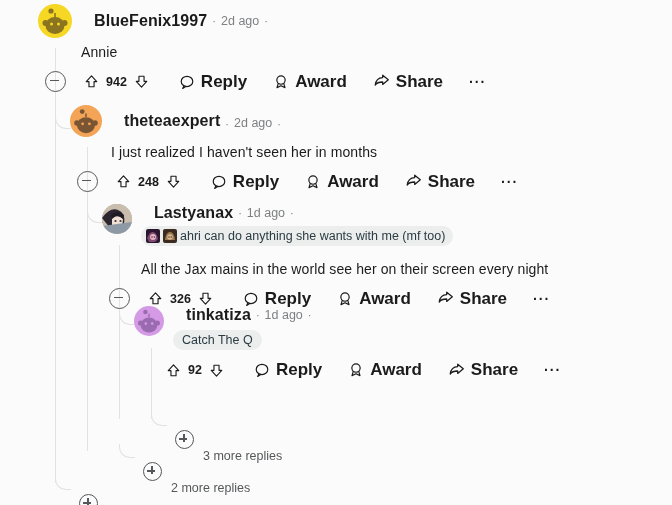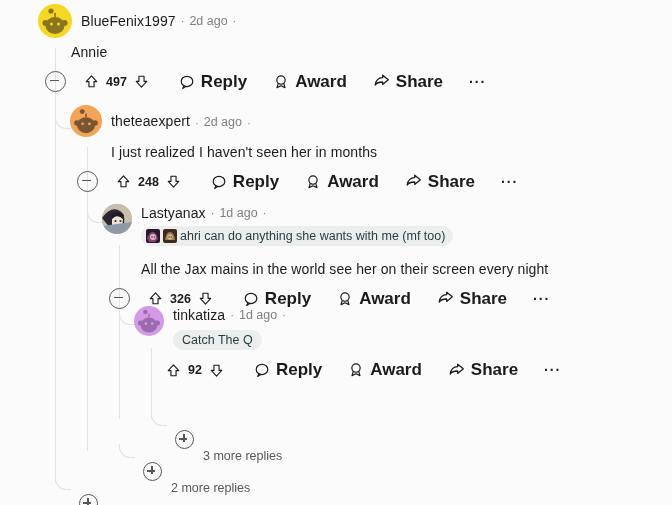--- a/index.html
+++ b/index.html
@@ -15,21 +15,21 @@
 
   
   .vline{position:absolute;width:1px;background:#e1e2e3;}
   .elbow{position:absolute;border-left:1px solid #e1e2e3;border-bottom:1px solid #e1e2e3;
          border-bottom-left-radius:11px;}
 
   
   .comment{position:absolute;}
   .hdr{display:flex;align-items:center;height:22px;}
   .avatar{border-radius:50%;position:relative;overflow:hidden;flex:none;}
-  .uname{font-weight:normal;font-size:14px;letter-spacing:.1px;color:#1b1b1b;}
+  .uname{font-weight:bold;font-size:16px;letter-spacing:.1px;color:#1b1b1b;margin-left:13px;}
   .dot{color:#7d7f80;font-size:11px;margin:0 5px;line-height:1;}
   .ago{font-size:12.5px;color:#7d7f80;}
   .body-text{font-size:14px;color:#1b1b1b;line-height:20px;letter-spacing:.1px;}
 
   
   .flair{display:inline-flex;align-items:center;gap:3px;background:#eceded;
          border-radius:11px;padding:2px 8px 2px 5px;height:16px;}
   .flair-text{font-size:12.5px;color:#2a3c42;white-space:nowrap;}
   .flair.plain{padding:2px 9px;}
   .femoji{width:14px;height:14px;border-radius:2px;flex:none;display:block;}
@@ -86,28 +86,28 @@
           <circle cx="20.5" cy="20" r="1.5" fill="#f5d724"></circle>
         </svg>
       </div>
       <div style="margin-left:9px;display:flex;align-items:center;">
         <span class="uname">BlueFenix1997</span>
         <span class="dot">·</span>
         <span class="ago">2d ago</span>
         <span class="dot">·</span>
       </div>
     </div>
-    <div class="body-text" style="margin-left:33px;margin-top:10px;">Annie</div>
+    <div class="body-text" style="margin-left:43px;margin-top:10px;">Annie</div>
     <div class="actions" style="margin-top:9px;gap:0;">
       <div class="collapse" style="margin-left:7px;"></div>
       <div class="vote" style="margin-left:18px;">
         <svg width="15" height="15" viewBox="0 0 20 20">
           <path d="M10 2.6 L17 10.2 H13.4 V17 H6.6 V10.2 H3 Z" fill="none" stroke="#1b1b1b" stroke-width="1.5" stroke-linejoin="round"></path>
         </svg>
-        <span class="score">497</span>
+        <span class="score">942</span>
         <svg width="15" height="15" viewBox="0 0 20 20">
           <path d="M10 17.4 L3 9.8 H6.6 V3 H13.4 V9.8 H17 Z" fill="none" stroke="#1b1b1b" stroke-width="1.5" stroke-linejoin="round"></path>
         </svg>
       </div>
       <div class="act" style="margin-left:30px;">
         <svg width="16" height="16" viewBox="0 0 20 20">
           <ellipse cx="10" cy="9.3" rx="7.2" ry="6.4" fill="none" stroke="#1b1b1b" stroke-width="1.5"></ellipse>
           <path d="M6.2 14.6 L4.6 18 L9 15.4" fill="none" stroke="#1b1b1b" stroke-width="1.5" stroke-linejoin="round"></path>
         </svg>
         <span>Reply</span>

